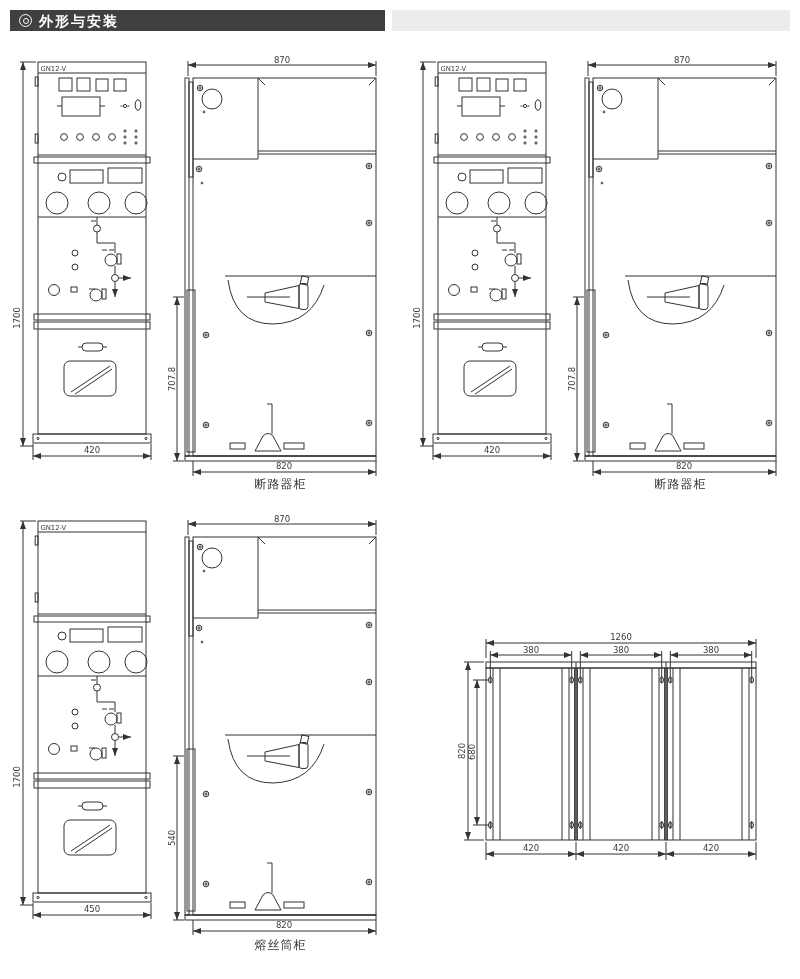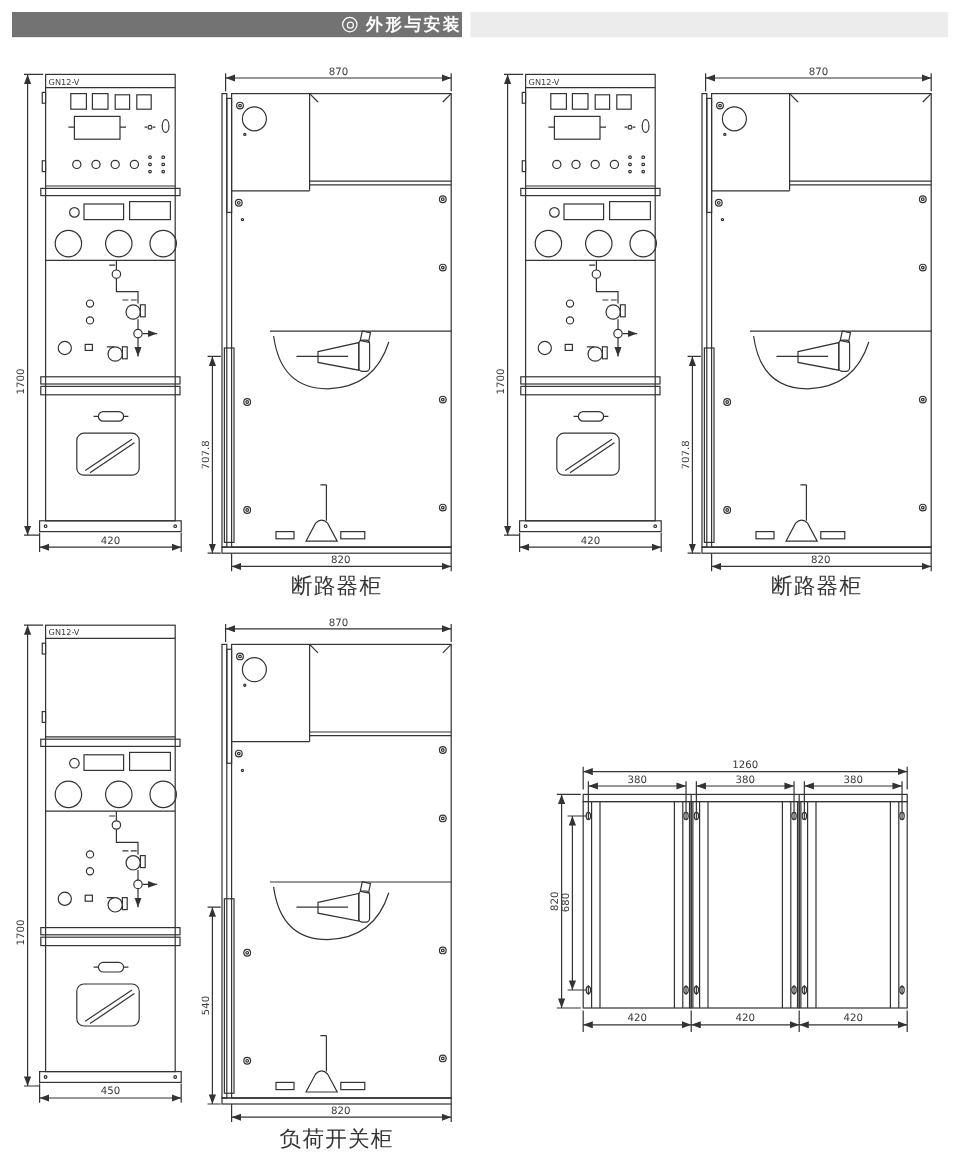--- a/index.html
+++ b/index.html
@@ -7,35 +7,35 @@
   .abs{position:absolute}
   
   svg .ln line, svg .ln rect, svg .ln circle, svg .ln ellipse, svg .ln path, svg .ln polygon{
       stroke:#333;stroke-width:1;fill:none;stroke-linecap:butt}
   svg .dim{stroke-width:.7}
   svg .dot{fill:#333;stroke:none}
   svg .fill{fill:#1c1c1c;stroke:#1c1c1c}
   svg .thick{stroke-width:2.2}
   svg text{font-size:8.5px;fill:#3a3a3a;stroke:none;font-family:"DejaVu Sans",sans-serif}
   svg text.model{font-size:6.8px}
-  .caption{position:absolute;text-align:center;font-size:18px;color:#333;letter-spacing:1px;
+  .caption{position:absolute;text-align:center;font-size:12px;color:#333;letter-spacing:1px;
            font-family:"DejaVu Sans",sans-serif}
   .hdr-red{position:absolute;left:10px;top:10px;width:375px;height:21px;
            display:flex;align-items:center;gap:7px;padding-left:9px;box-sizing:border-box}
   .hdr-title{font-size:14px;font-weight:bold;letter-spacing:2px;line-height:1;color:#fff}
   .ring{width:11px;height:11px;border:1.6px solid #fff;border-radius:50%;
         display:flex;align-items:center;justify-content:center;flex:0 0 auto}
   .ring i{display:block;width:4px;height:4px;border:1.2px solid #fff;border-radius:50%}
   .hdr-gray{position:absolute;left:392px;top:10px;width:398px;height:21px}
   .blank-top .instrument-group{display:none}
 </style>
 </head>
 <body>
 
-<div class="hdr-red" style="background: #737373; justify-content: flex-end;">
+<div class="hdr-red" style="background: #404040;">
   <span class="ring">
       <i></i>
     </span>
   <span class="hdr-title">外形与安装</span>
 </div>
 <div class="hdr-gray" style="background: rgb(236, 236, 236);"></div>
 
 <div class="abs" style="left:12px;top:56px"><svg viewBox="0 0 155 415" width="155" height="415">
   <defs>
     <marker id="ah" markerWidth="9" markerHeight="8" refX="8" refY="3" orient="auto-start-reverse">
@@ -576,21 +576,21 @@
       <text transform="translate(6.5 327) rotate(-90)" text-anchor="middle">540</text>
     </g>
     <g>
       <line x1="25" y1="409" x2="25" y2="424"></line>
       <line x1="208" y1="409" x2="208" y2="424"></line>
       <line class="dim" x1="25" y1="420" x2="208" y2="420" marker-start="url(#ah2)" marker-end="url(#ah2)"></line>
       <text x="116" y="417" text-anchor="middle">820</text>
     </g>
   </g>
 </svg></div>
-<div class="caption" style="left:168px;top:937px;width:225px">负荷开关柜</div>
+<div class="caption" style="left:168px;top:937px;width:225px">熔丝筒柜</div>
 
 <div class="abs" style="left:456px;top:632px">
 <svg viewBox="0 0 335 245" width="335" height="245">
   <defs>
     <marker id="ah3" markerWidth="9" markerHeight="8" refX="8" refY="3" orient="auto-start-reverse">
       <path d="M0,0L8,3L0,6Z" fill="#333"></path>
     </marker>
   </defs>
   <g class="ln">
     <g>

